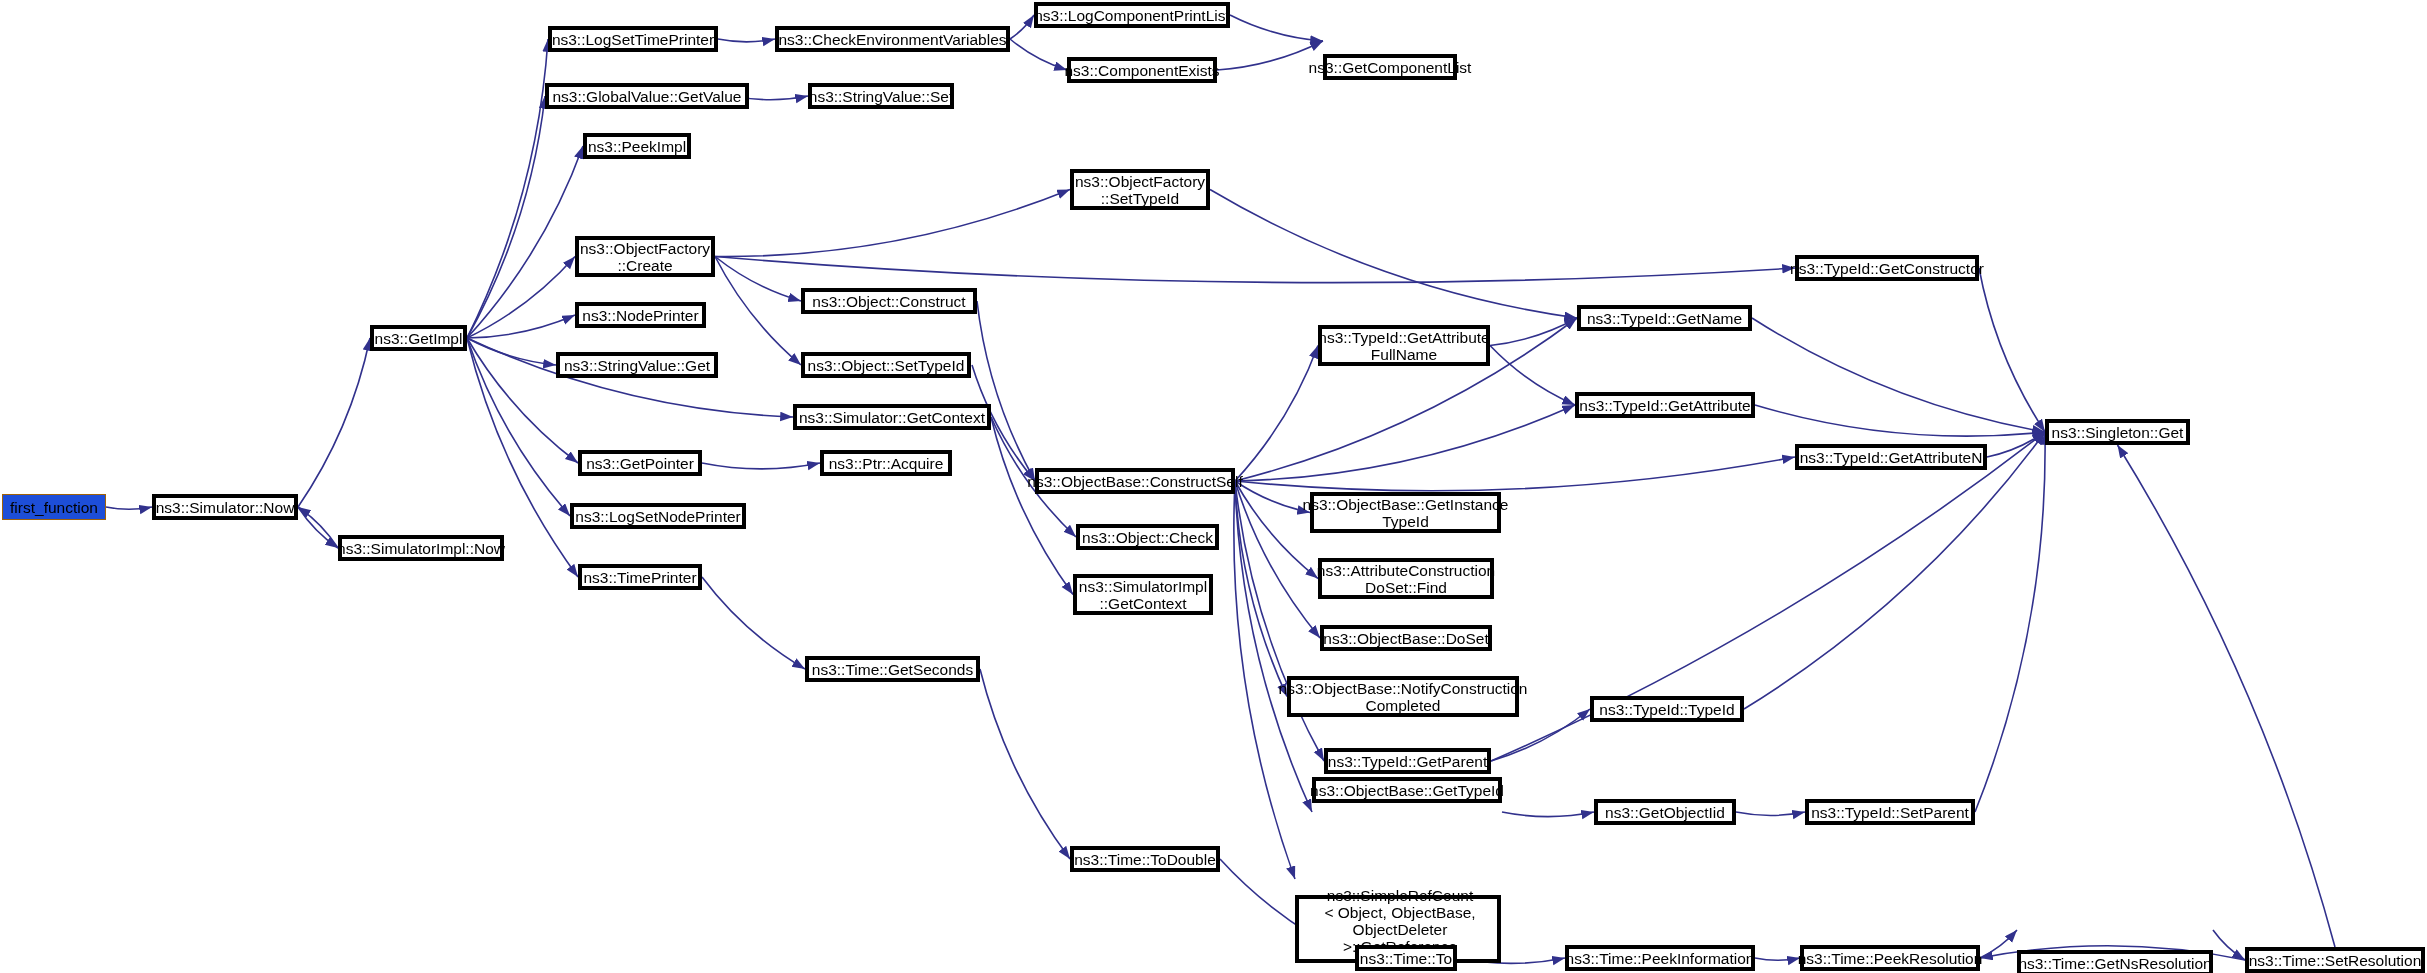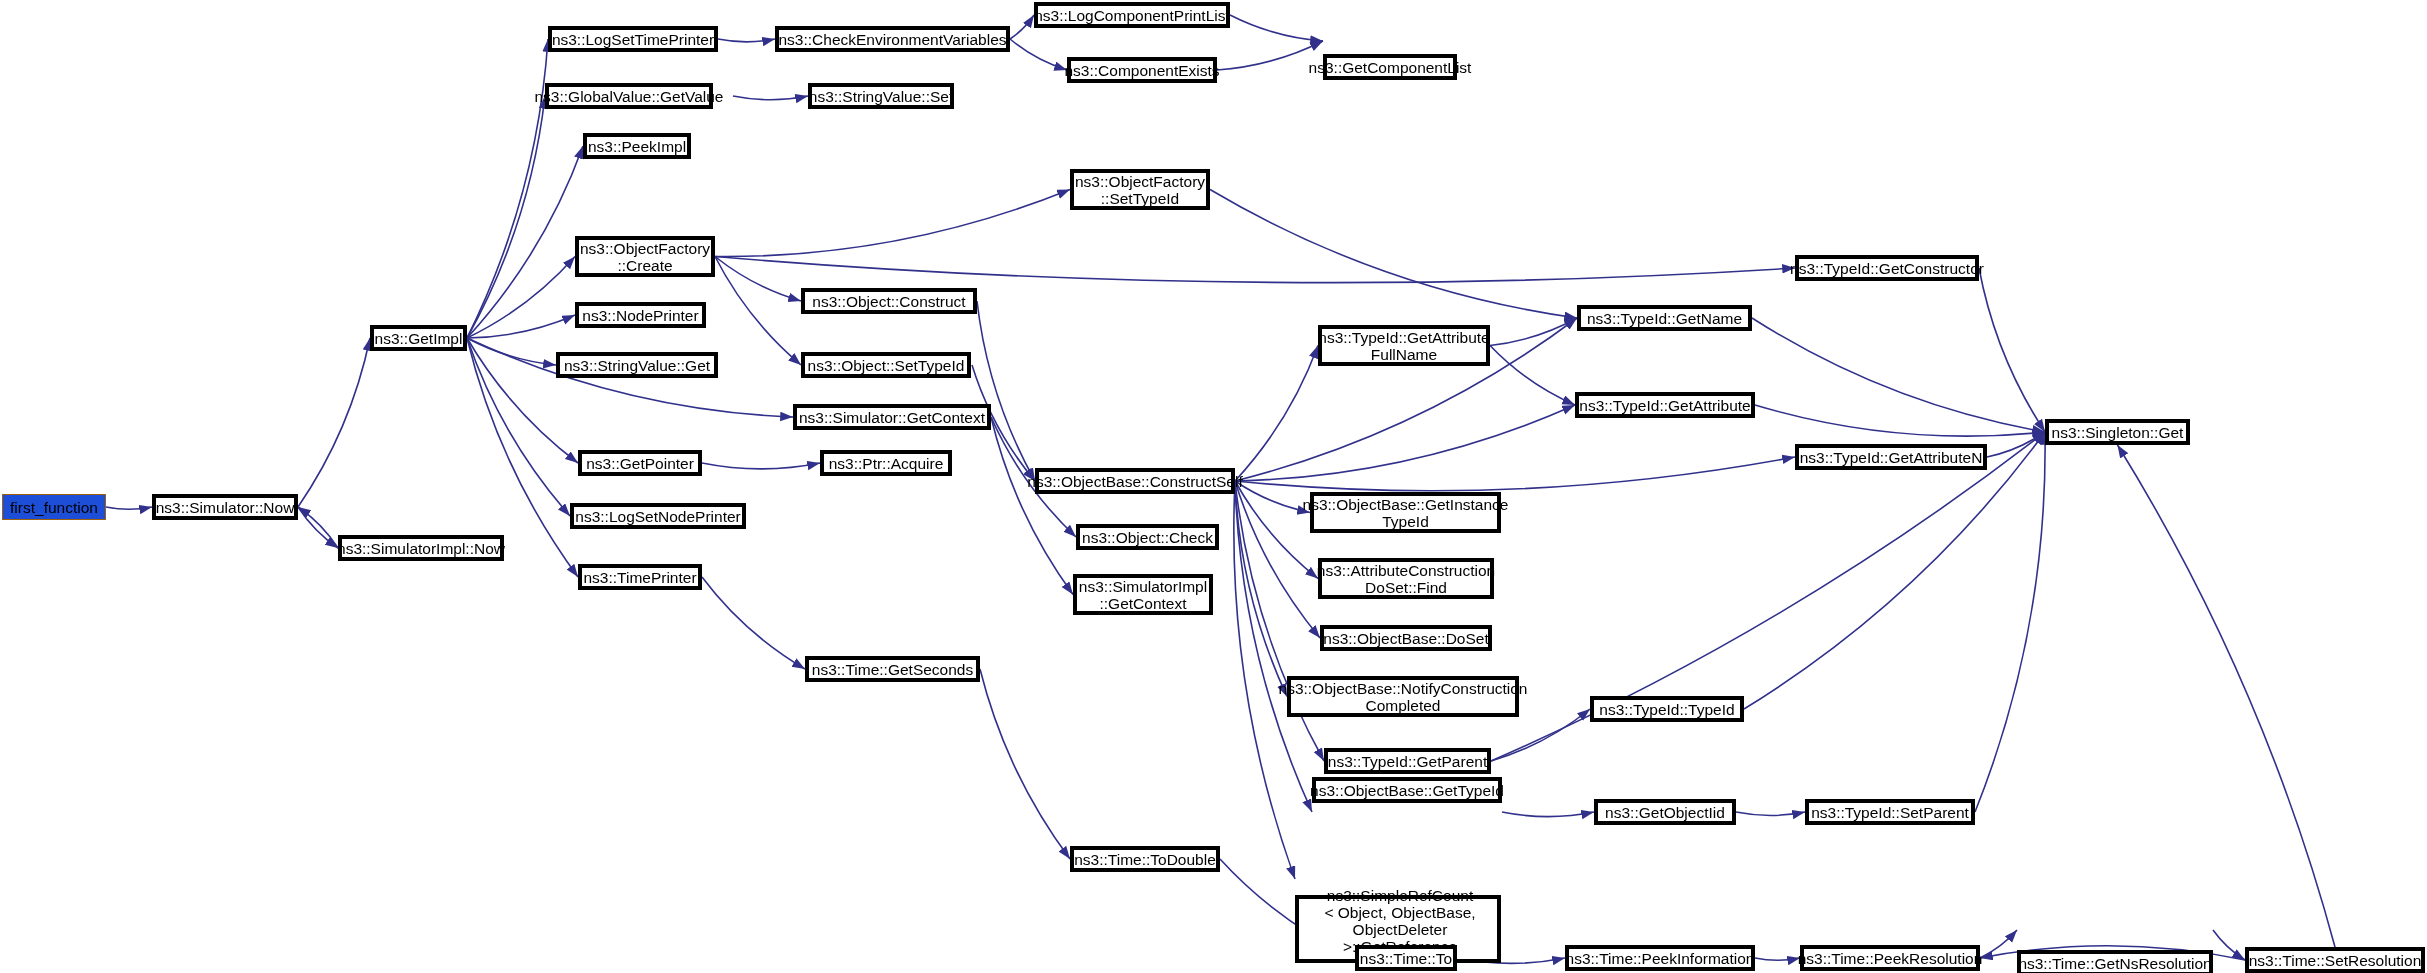--- a/index.html
+++ b/index.html
@@ -111,21 +111,21 @@
   <div id="nodes-layer">
       <div class="node root" style="left: 2px; top: 494px; width: 104px; height: 26px;">first_function</div>
       <div class="node" style="left: 152px; top: 494px; width: 146px; height: 26px;">ns3::Simulator::Now</div>
       <div class="node" style="left: 338px; top: 535px; width: 166px; height: 26px;">ns3::SimulatorImpl::Now</div>
       <div class="node" style="left: 370px; top: 325px; width: 97px; height: 26px;">ns3::GetImpl</div>
       <div class="node" style="left: 548px; top: 26px; width: 170px; height: 26px;">ns3::LogSetTimePrinter</div>
       <div class="node" style="left: 775px; top: 26px; width: 235px; height: 26px;">ns3::CheckEnvironmentVariables</div>
       <div class="node" style="left: 1034px; top: 2px; width: 196px; height: 26px;">ns3::LogComponentPrintList</div>
       <div class="node" style="left: 1067px; top: 57px; width: 150px; height: 26px;">ns3::ComponentExists</div>
       <div class="node" style="left: 1323px; top: 28px; width: 134px; height: 26px; margin-top: 26px;">ns3::GetComponentList</div>
-      <div class="node" style="left: 545px; top: 83px; width: 168px; height: 26px;">ns3::GlobalValue::GetValue</div>
+      <div class="node" style="left: 545px; top: 83px; width: 204px; height: 26px;">ns3::GlobalValue::GetValue</div>
       <div class="node" style="left: 808px; top: 83px; width: 146px; height: 26px;">ns3::StringValue::Set</div>
       <div class="node" style="left: 583px; top: 133px; width: 108px; height: 26px;">ns3::PeekImpl</div>
       <div class="node" style="left: 1070px; top: 169px; width: 140px; height: 41px;">ns3::ObjectFactory
 ::SetTypeId</div>
       <div class="node" style="left: 575px; top: 236px; width: 140px; height: 41px;">ns3::ObjectFactory
 ::Create</div>
       <div class="node" style="left: 1795px; top: 255px; width: 184px; height: 26px;">ns3::TypeId::GetConstructor</div>
       <div class="node" style="left: 801px; top: 288px; width: 176px; height: 26px;">ns3::Object::Construct</div>
       <div class="node" style="left: 575px; top: 302px; width: 131px; height: 26px;">ns3::NodePrinter</div>
       <div class="node" style="left: 1577px; top: 305px; width: 175px; height: 26px;">ns3::TypeId::GetName</div>

